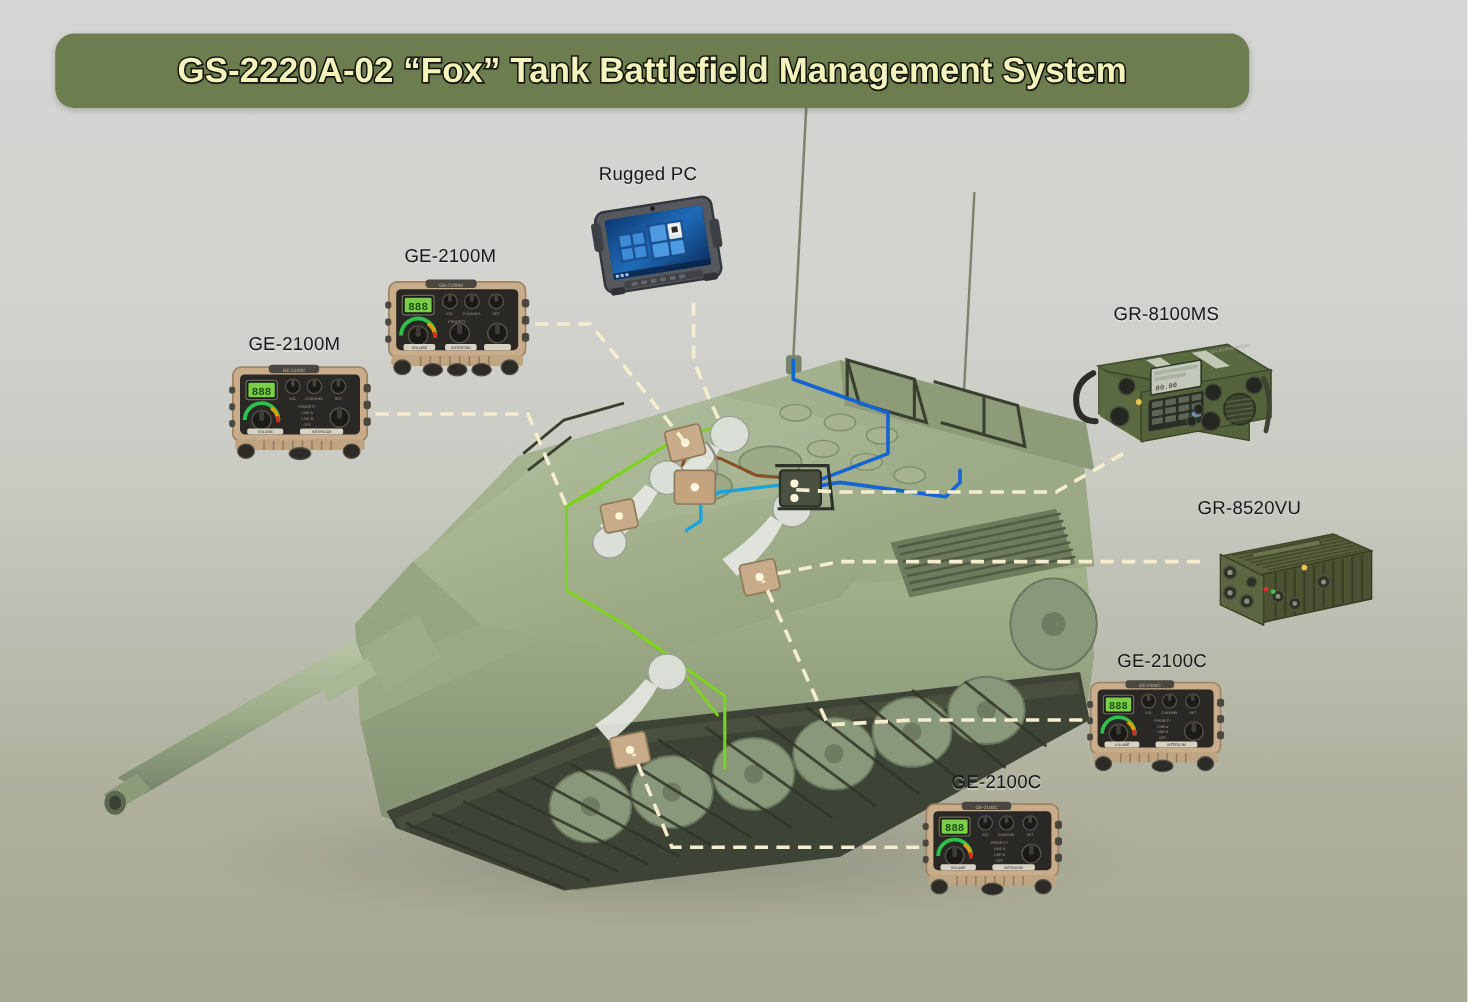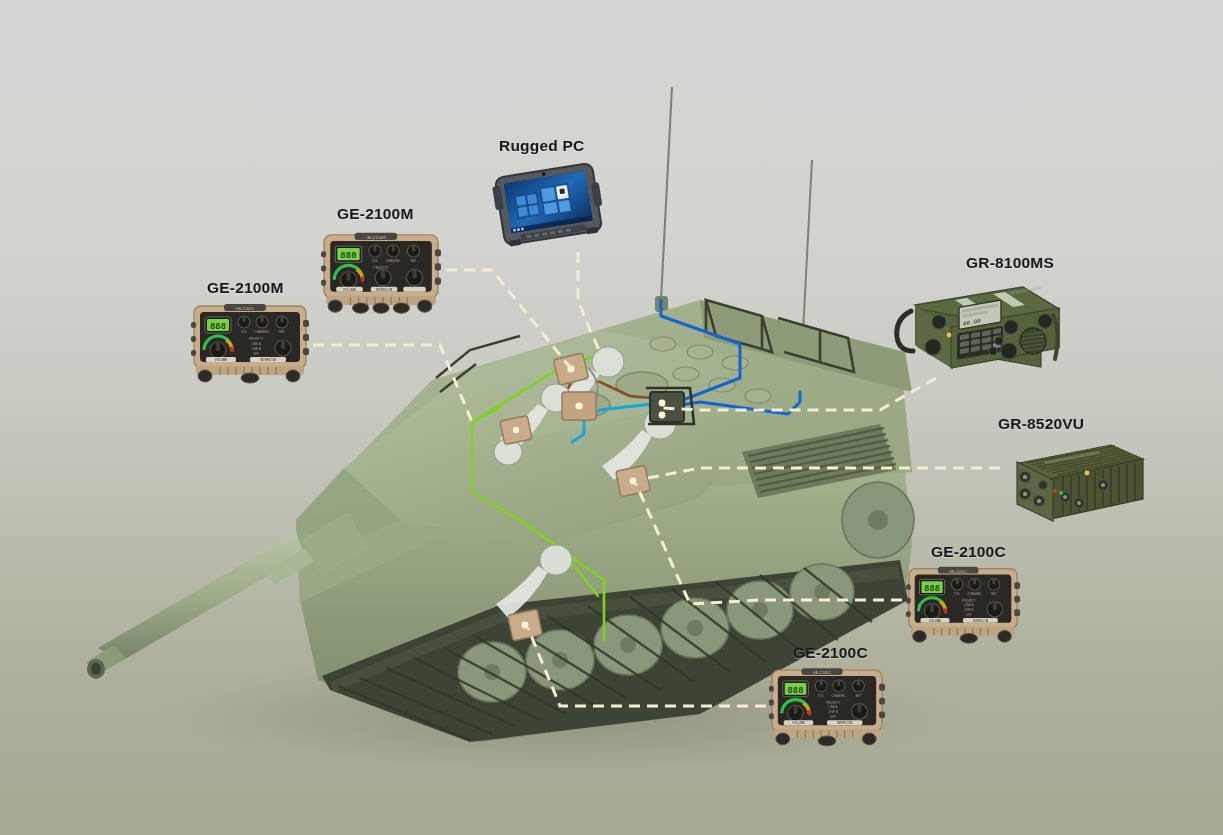--- a/index.html
+++ b/index.html
@@ -36,21 +36,21 @@
     white-space: nowrap;
     -webkit-text-stroke: 2.6px #16180d;
     paint-order: stroke fill;
     text-shadow: 1px 2px 1px rgba(0,0,0,.35);
   }
 
   
   .calloutLabel {
     position: absolute;
     font-size: 15.5px;
-    font-weight: bold;
+    font-weight: normal;
     color: #16181a;
     white-space: nowrap;
     letter-spacing: .2px;
     z-index: 30;
     text-shadow: 0 1px 0 rgba(255,255,255,.35);
   }
 
   
   .device { position: absolute; z-index: 25; }
   .device svg { display: block; overflow: visible; }
@@ -289,25 +289,28 @@
       <path d="M313 345 L440 345 L472 422"></path>
       <path d="M446 270 L492 270 L516 300 L572 370"></path>
       <path d="M578 252 L578 300 L590 330 L600 352"></path>
       <path d="M936 378 L880 410 L700 410 L662 408"></path>
       <path d="M1000 468 L880 468 L700 468 L648 478"></path>
       <path d="M902 600 L760 600 L690 604 L636 484"></path>
       <path d="M766 706 L600 706 L560 706 L528 628"></path>
     </g>
   </svg>
 
+  <div id="title-banner">
+    <span id="title-text">GS-2220A-02 “Fox” Tank Battlefield Management System</span>
+  </div>
 
   <div class="calloutLabel" style="left:207px; top:279px;">GE-2100M</div>
   <div class="calloutLabel" style="left:337px; top:205px;">GE-2100M</div>
   <div class="calloutLabel" style="left:499px; top:137px;">Rugged PC</div>
-  <div class="calloutLabel" style="left:966px; top:254px;">GR-8100MS</div>
+  <div class="calloutLabel" style="left:928px; top:254px;">GR-8100MS</div>
   <div class="calloutLabel" style="left:998px; top:415px;">GR-8520VU</div>
   <div class="calloutLabel" style="left:931px; top:543px;">GE-2100C</div>
   <div class="calloutLabel" style="left:793px; top:644px;">GE-2100C</div>
 
   <div class="device" style="left:190px; top:300px;">
     <svg width="120" height="85" viewBox="0 0 120 85">
       <g>
         <rect x="4" y="6" width="112" height="62" rx="7" fill="#c9ad8b" stroke="#9c8363" stroke-width="1.4"></rect>
         <rect x="10" y="12" width="100" height="50" rx="4" fill="#2a2825"></rect>
         <rect x="34" y="4" width="42" height="7" rx="3" fill="#4a4640"></rect>

